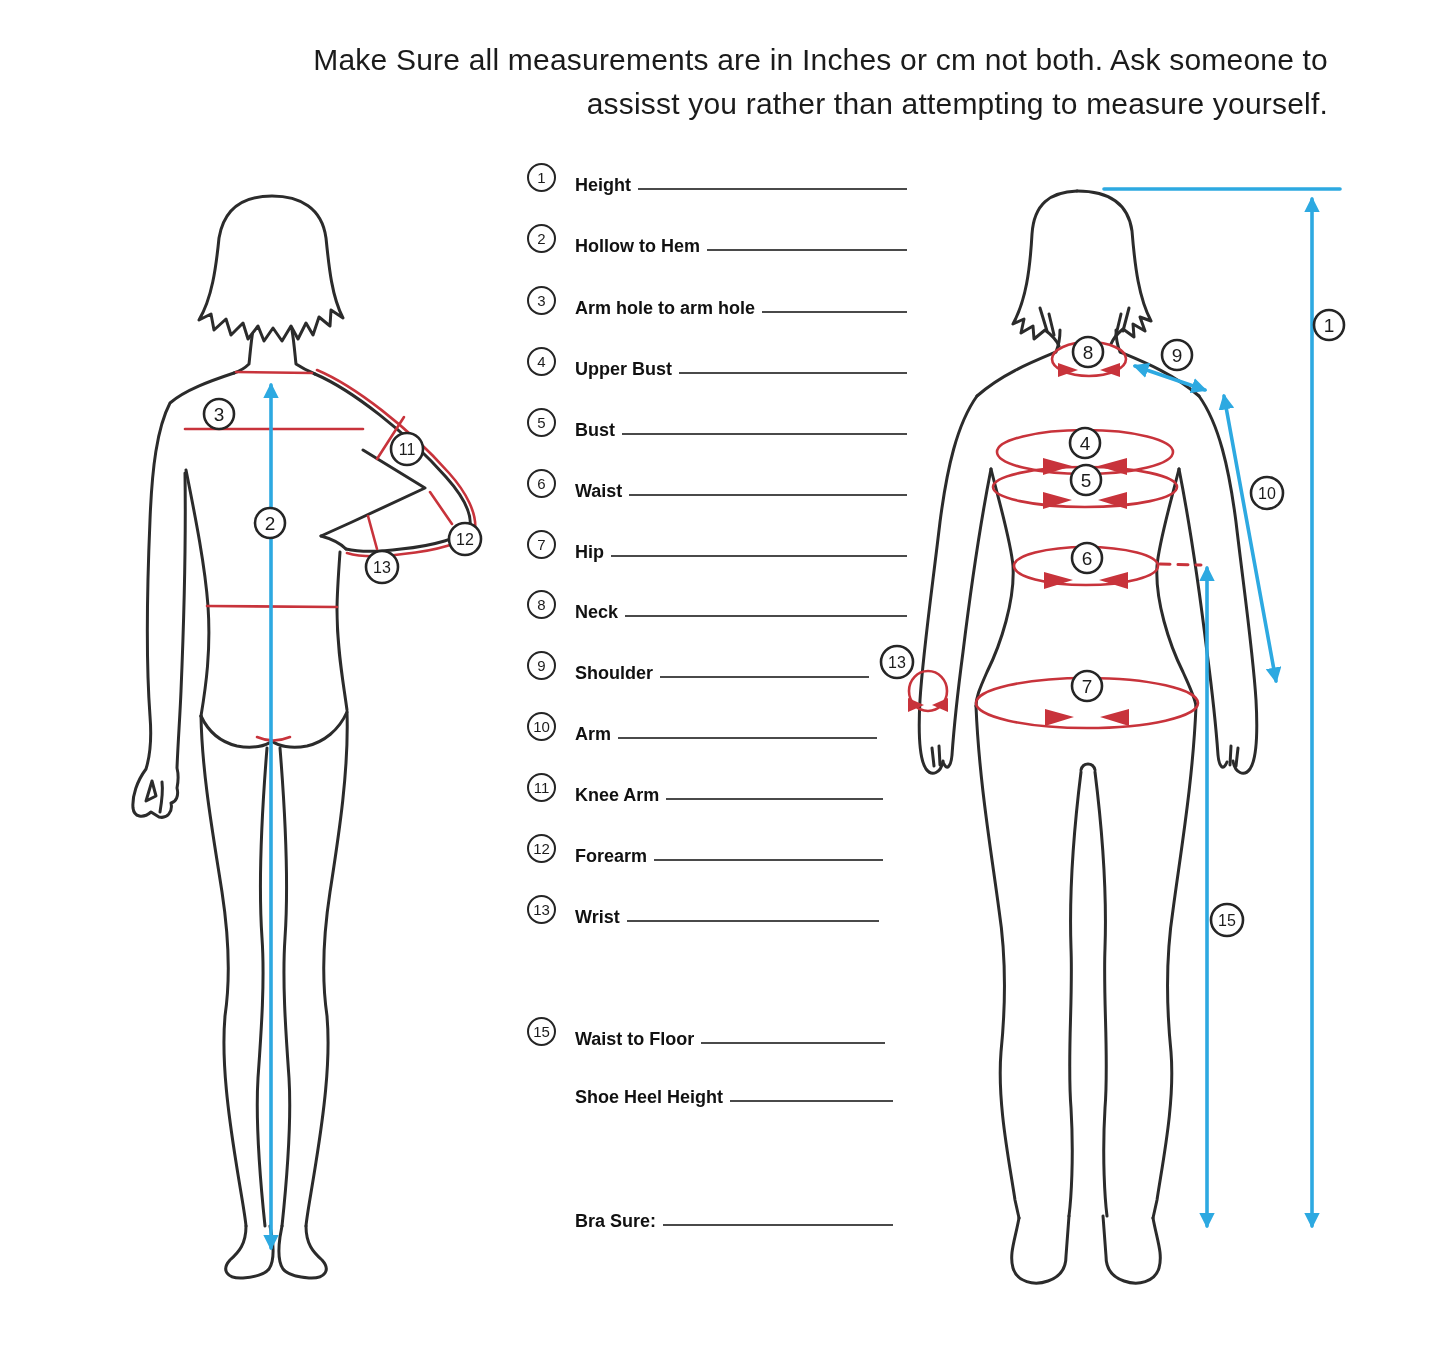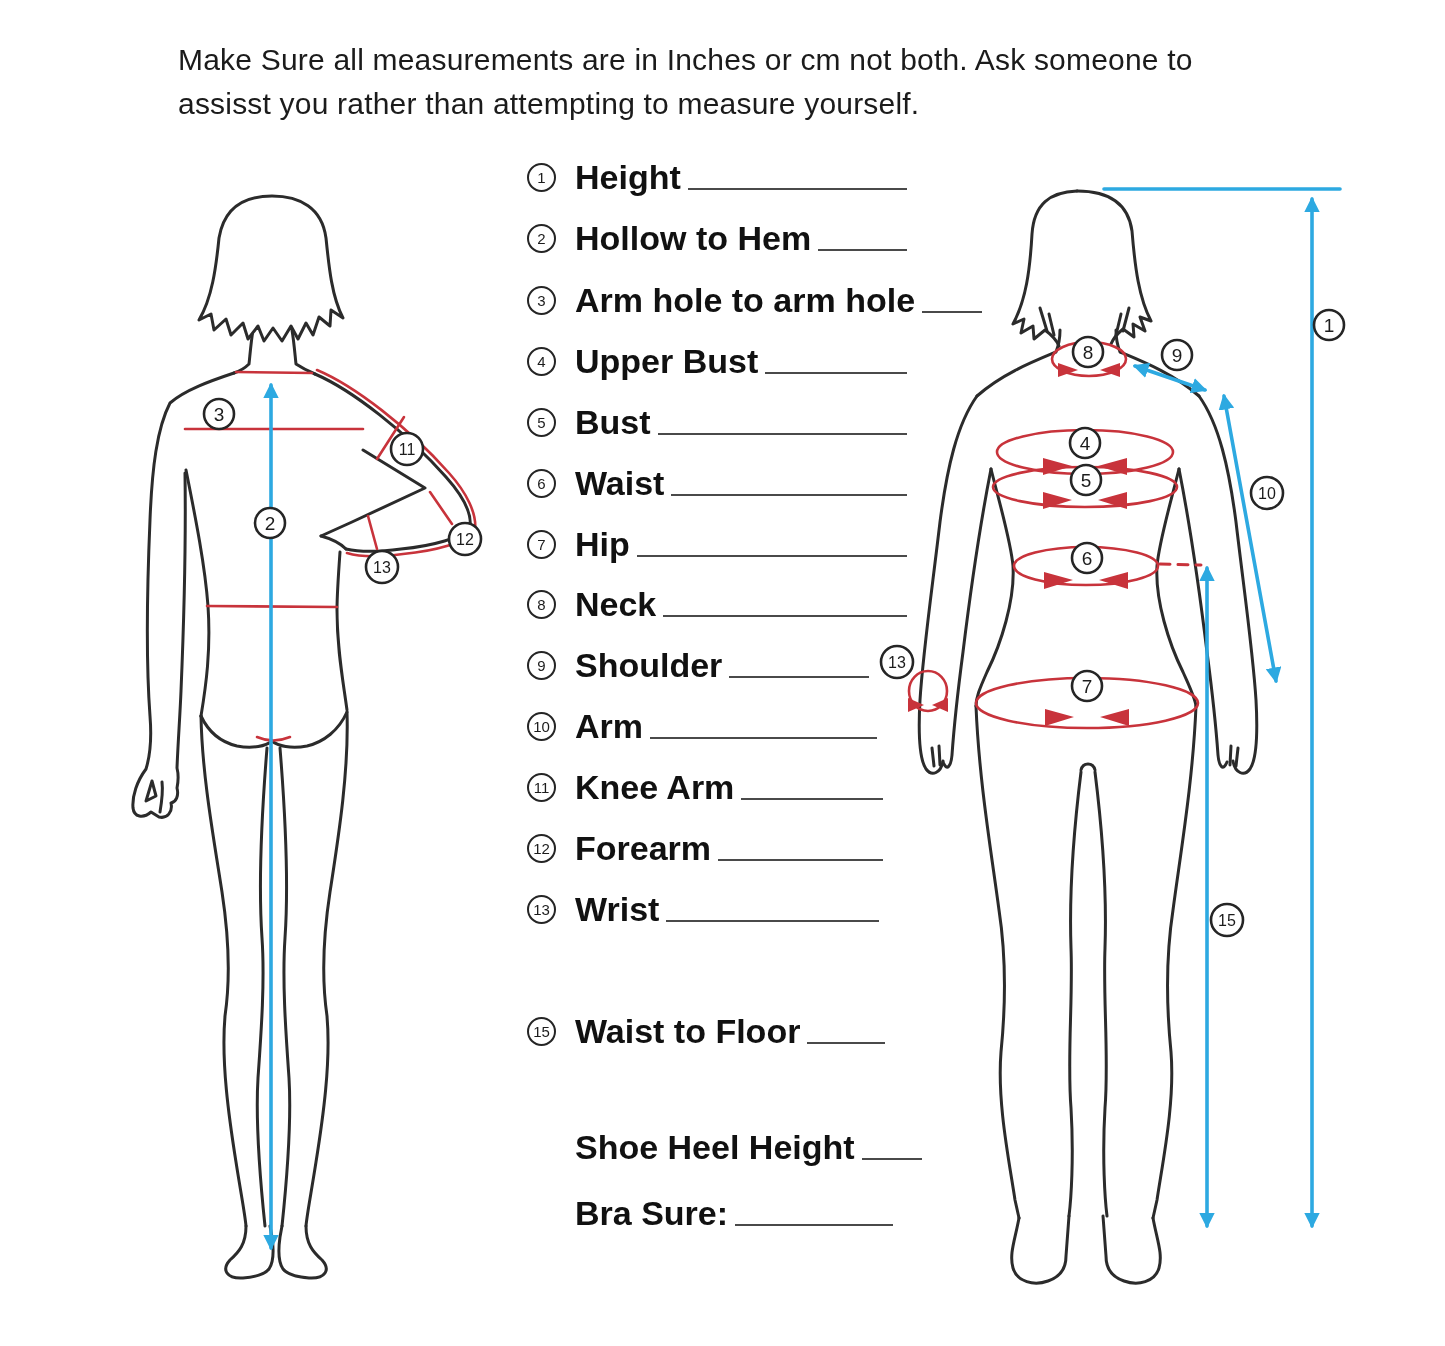--- a/index.html
+++ b/index.html
@@ -2,36 +2,36 @@
 <html><head>
 <meta charset="utf-8">
 <style>
   html,body{margin:0;padding:0;background:#ffffff;}
   #canvas{
     position:relative;width:1445px;height:1346px;background:#ffffff;
     font-family:"Liberation Sans", sans-serif;color:#161616;overflow:hidden;
   }
   .header{
     position:absolute;left:178px;top:38px;width:1150px;
-    font-size:30px;line-height:1.47;font-weight:400;color:#1b1b1b;letter-spacing:.2px;
+    font-size:30px;line-height:1.47;font-weight:400;color:#1b1b1b;letter-spacing:.2px;text-align:right;
   }
   .m-row{
     position:absolute;left:527px;width:380px;height:40px;
     display:flex;align-items:flex-end;
   }
   .m-num{
     flex:0 0 auto;box-sizing:border-box;width:29px;height:29px;
     border:2.5px solid #252525;border-radius:50%;
     font-size:15px;font-weight:400;color:#1c1c1c;
     display:flex;align-items:center;justify-content:center;
     margin-bottom:4px;background:#fff;
   }
   .m-num.ghost{border-color:transparent;background:transparent;}
   .m-label{
-    font-weight:700;font-size:34px;line-height:1.1;margin-left:19px;
+    font-weight:700;font-size:18px;line-height:1.1;margin-left:19px;
     white-space:nowrap;color:#111;
   }
   .m-blank{
     flex:1 1 auto;height:0;border-bottom:2.5px solid #4a4a4a;
     margin:0 0 6px 7px;min-width:60px;
   }
   svg{position:absolute;left:0;top:0;}
   .outline{fill:none;stroke:#2b2b2b;stroke-width:3;stroke-linecap:round;stroke-linejoin:round;}
   .hair{fill:#ffffff;stroke:#2b2b2b;stroke-width:3;stroke-linejoin:round;}
   .redline{fill:none;stroke:#c8333b;stroke-width:2.6;stroke-linecap:round;}
@@ -115,21 +115,21 @@
   <div class="m-row" style="top:888px">
     <span class="m-num">13</span>
     <span class="m-label">Wrist</span>
     <span class="m-blank" style="margin-right:28px"></span>
   </div>
   <div class="m-row" style="top:1010px">
     <span class="m-num">15</span>
     <span class="m-label">Waist to Floor</span>
     <span class="m-blank" style="margin-right:22px"></span>
   </div>
-  <div class="m-row" style="top:1126px">
+  <div class="m-row" style="top:1068px">
     <span class="m-num ghost"></span>
     <span class="m-label">Shoe Heel Height</span>
     <span class="m-blank" style="margin-right:14px"></span>
   </div>
   <div class="m-row" style="top:1192px">
     <span class="m-num ghost"></span>
     <span class="m-label">Bra Sure:</span>
     <span class="m-blank" style="margin-right:14px"></span>
   </div>
 

